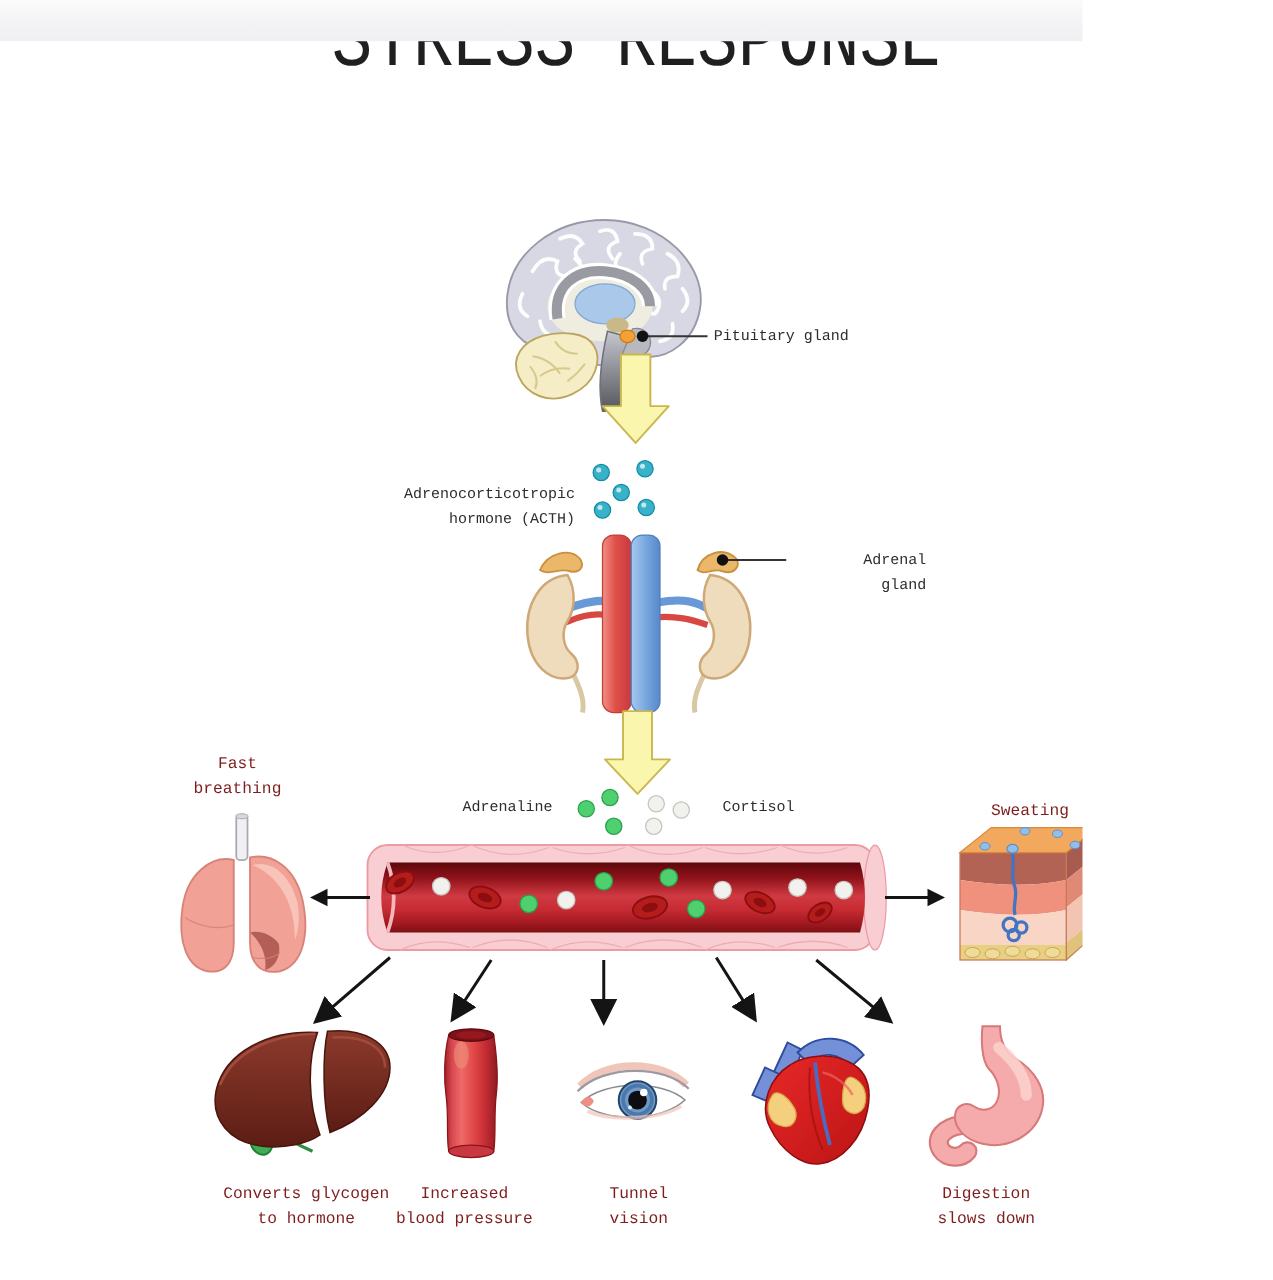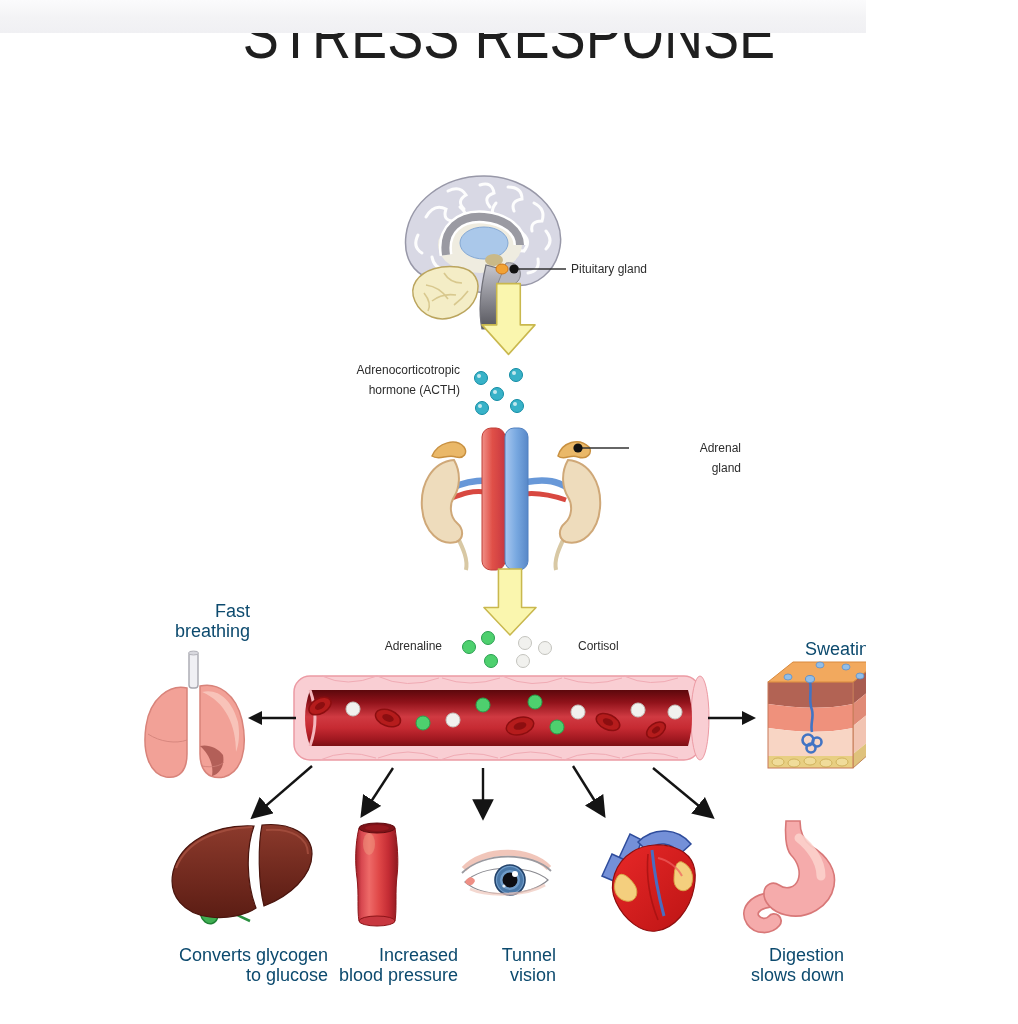--- a/index.html
+++ b/index.html
@@ -1,28 +1,28 @@
 <!DOCTYPE html>
 <html><head>
 <meta charset="utf-8">
 <style>
   * { margin:0; padding:0; box-sizing:border-box; }
   html,body { background:#ffffff; }
   #canvas {
     position:relative; width:866px; height:1024px; background:#ffffff;
-    overflow:hidden; font-family:Liberation Sans, sans-serif; color:#2d2d2d;
+    overflow:hidden; font-family:Liberation Mono, monospace; color:#2d2d2d;
   }
   .abs { position:absolute; }
   .title {
     left:0; top:44; width:1018px; text-align:center;
     font-size:66px; line-height:70px; font-weight:400; color:#1f1f1f;
     transform:scaleX(0.82); transform-origin:center; letter-spacing:0px; white-space:nowrap;
   }
   .lbl  { font-size:12px;  line-height:19.5px; color:#2d2d2d; }
-  .lbl2 { font-size:18px; line-height:20px;  color:#0c4a6e; text-align:right; }
+  .lbl2 { font-size:13px; line-height:20px;  color:#7f1d1d; text-align:center; }
   .r { text-align:right; }
   svg { display:block; overflow:visible; }
   .bottom-strip {
     left:0; top:991; width:1018px; height:33px;
     background:linear-gradient(180deg,#fbfbfc 0%,#f3f3f5 55%,#f0f0f3 100%);
   }
 </style>
 </head>
 <body>
 
@@ -82,21 +82,21 @@
     <circle cx="6" cy="7" r="4.6" fill="#111"></circle>
   </svg>
   <div class="abs lbl" style="left:571px; top:260px;">Pituitary gland</div>
 
   <svg class="abs" style="left:481px; top:282px;" width="55" height="74" viewBox="0 0 56 74">
     <g stroke-width="1.6" stroke-linejoin="round" stroke="#c9b84e">
       <path d="M16,1 L40,1 L40,43 L55,43 L28,73 L1,43 L16,43 Z" fill="#faf6ae"></path>
     </g>
   </svg>
 
-  <div class="abs lbl r" style="left:296px; top:361px; width:164px;">
+  <div class="abs lbl r" style="left:296px; top:386px; width:164px;">
     <div>Adrenocorticotropic</div>
     <div>hormone (ACTH)</div>
   </div>
 
   <svg class="abs" style="left:470px; top:366px;" width="58" height="50" viewBox="0 0 58 50">
     <g stroke="#128ca4" stroke-width="1" fill="#38b2c8">
       <circle cx="11" cy="12" r="6.5"></circle>
         <circle cx="46" cy="9" r="6.5"></circle>
       <circle cx="27" cy="28" r="6.5"></circle>
         <circle cx="12" cy="42" r="6.5"></circle>
@@ -399,23 +399,23 @@
 
   <svg class="abs" style="left:737px; top:818px;" width="104" height="114" viewBox="0 0 104 114">
     <path d="M32,82 C18,84 10,93 16,102 C21,109 32,109 37,103" fill="none" stroke="#d87878" stroke-width="16" stroke-linecap="round"></path>
     <path d="M32,82 C18,84 10,93 16,102 C21,109 32,109 37,103" fill="none" stroke="#f5abab" stroke-width="12.5" stroke-linecap="round"></path>
     <path d="M49,3 L63,3 C63,13 66,22 74,28 C91,38 100,53 97,68 C93,89 70,102 49,97 C35,94 26,84 27,74 C28,66 36,63 42,67 C49,72 58,70 61,62 C64,54 61,44 54,37 C48,30 48,13 49,3 Z" fill="#f5abab" stroke="#d87878" stroke-width="1.6"></path>
     <path d="M62,20 C72,28 84,42 84,58" fill="none" stroke="#fbd2cc" stroke-width="9" stroke-linecap="round" opacity="0.85"></path>
   </svg>
 
   <div class="abs lbl2" style="left:162px; top:945px; width:166px;">
     <div>Converts glycogen</div>
-    <div>to glucose</div>
-  </div>
-  <div class="abs lbl2" style="left:309px; top:945px; width:125px;margin-left:24px;">
+    <div>to hormone</div>
+  </div>
+  <div class="abs lbl2" style="left:309px; top:945px; width:125px;">
     <div>Increased</div>
     <div>blood pressure</div>
   </div>
   <div class="abs lbl2" style="left:466px; top:945px; width:90px;">
     <div>Tunnel</div>
     <div>vision</div>
   </div>
   <div class="abs lbl2" style="left:734px; top:945px; width:110px;">
     <div>Digestion</div>
     <div>slows down</div>

